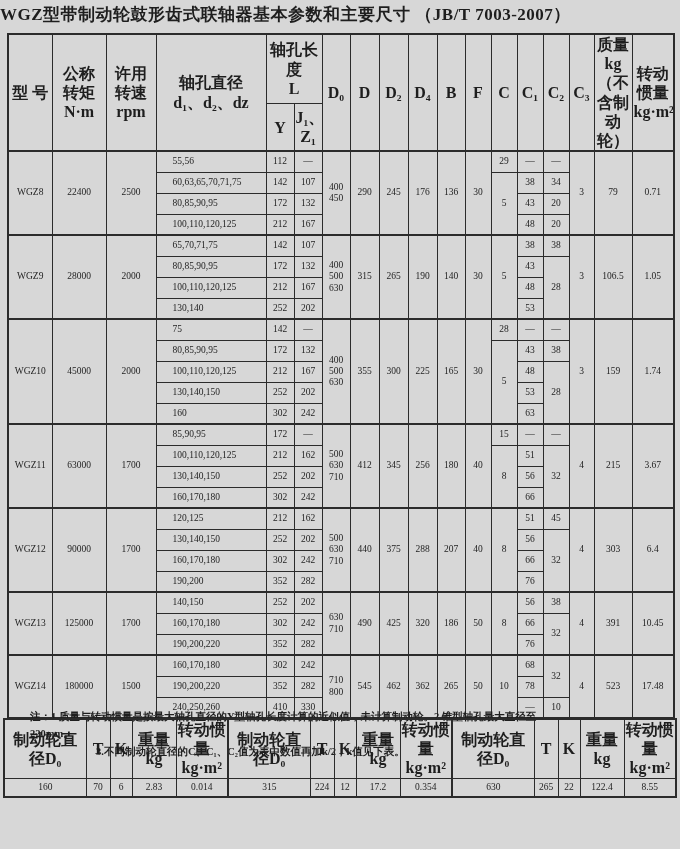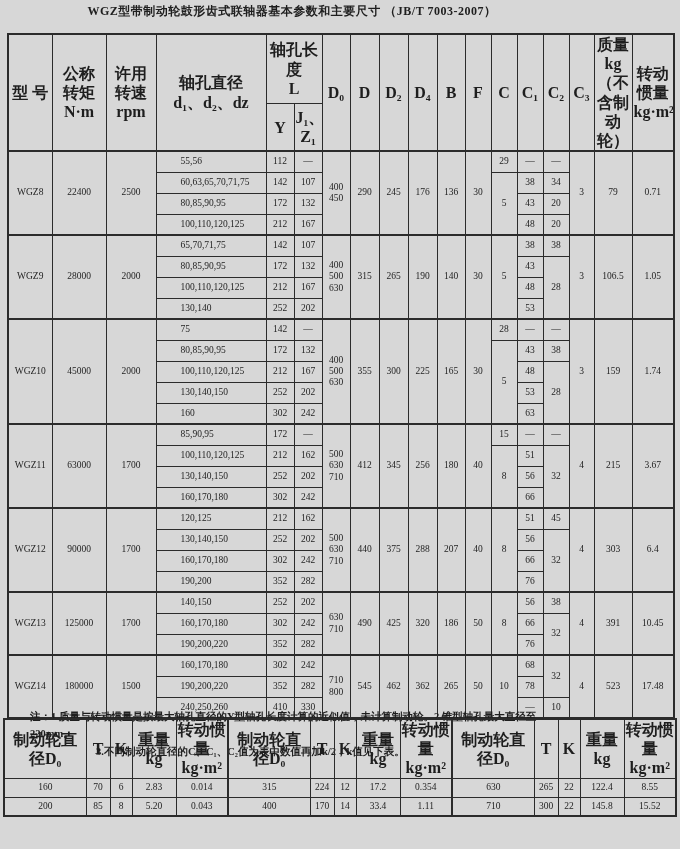--- a/index.html
+++ b/index.html
@@ -8,38 +8,38 @@
     --text:#1e1e1e;
   }
   html,body{margin:0;padding:0;}
   body{
     width:680px;height:849px;position:relative;
     background:var(--bg);color:var(--text);
     font-family:"Liberation Serif","DejaVu Serif",serif;
   }
   .title{
     position:absolute;top:3px;left:0;width:584px;
-    text-align:center;font-weight:bold;font-size:12px;
+    font-weight:bold;font-size:17px;
     letter-spacing:0.5px;
   }
   table{border-collapse:collapse;table-layout:fixed;}
   th,td{
     border:1px solid var(--line);
     text-align:center;vertical-align:middle;
     font-size:9.5px;padding:0 1px;line-height:1.2;
     overflow:hidden;
   }
   th{font-size:16px;font-weight:bold;}
   .ml{white-space:pre-line;}
   #main-table{position:absolute;left:7px;top:33px;width:666px;border:2px solid var(--line);}
   #main-table thead tr:first-child{height:28px;}
   #main-table thead tr:last-child{height:30px;}
   #main-table tbody tr{height:21px;}
   #main-table tbody tr.bs>td{border-top:2px solid var(--line);}
-  #main-table td.bore{text-align:left;padding-left:24px;}
+  #main-table td.bore{text-align:left;padding-left:16px;}
   .notes{
     position:absolute;left:0;top:708px;width:556px;
     font-size:10.5px;font-weight:bold;line-height:1.65;
   }
   .notes p{margin:0;}
   .notes .n1{margin-left:30px;}
   .notes .n2{margin-left:96px;}
   #k-table{position:absolute;left:3px;top:718px;width:674px;border:2px solid var(--line);}
   #k-table thead tr{height:34px;}
   #k-table tbody tr{height:19px;}
@@ -451,31 +451,14 @@
         <td>224</td>
         <td>12</td>
         <td>17.2</td>
         <td>0.354</td>
         <td class="gs">630</td>
         <td>265</td>
         <td>22</td>
         <td>122.4</td>
         <td>8.55</td>
       </tr>
-      <tr>
-        <td>200</td>
-        <td>85</td>
-        <td>8</td>
-        <td>5.20</td>
-        <td>0.043</td>
-        <td class="gs">400</td>
-        <td>170</td>
-        <td>14</td>
-        <td>33.4</td>
-        <td>1.11</td>
-        <td class="gs">710</td>
-        <td>300</td>
-        <td>22</td>
-        <td>145.8</td>
-        <td>15.52</td>
-      </tr>
     </tbody>
 </table>
 
 </body></html>

